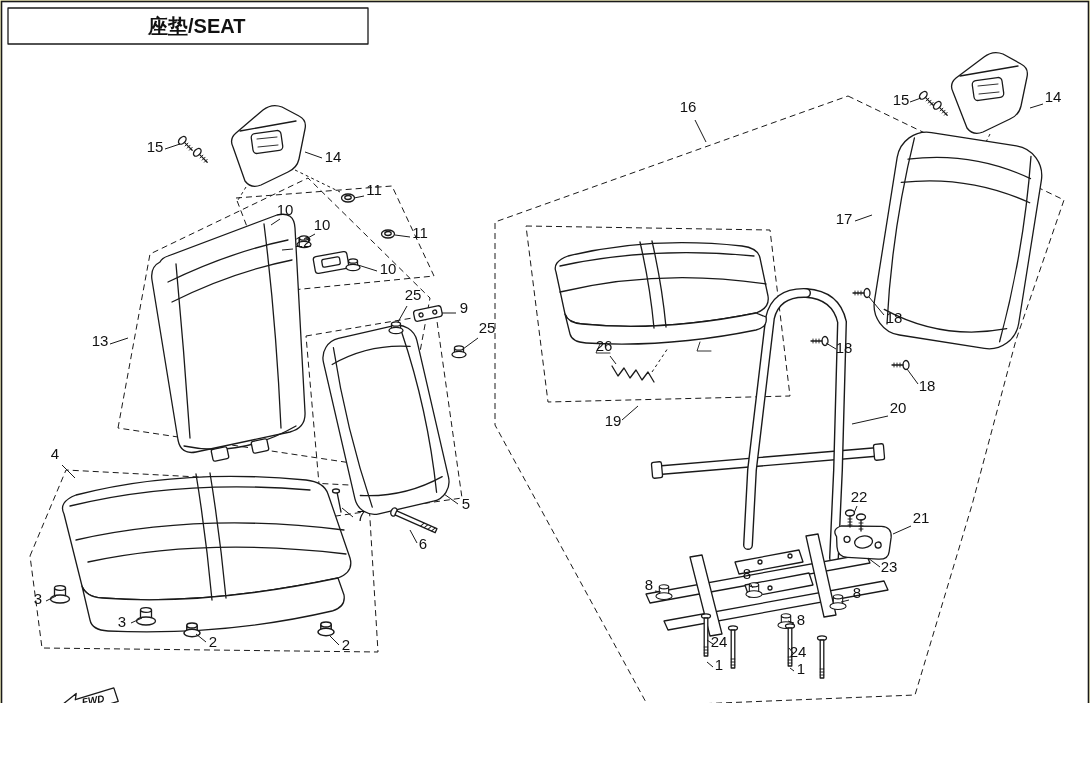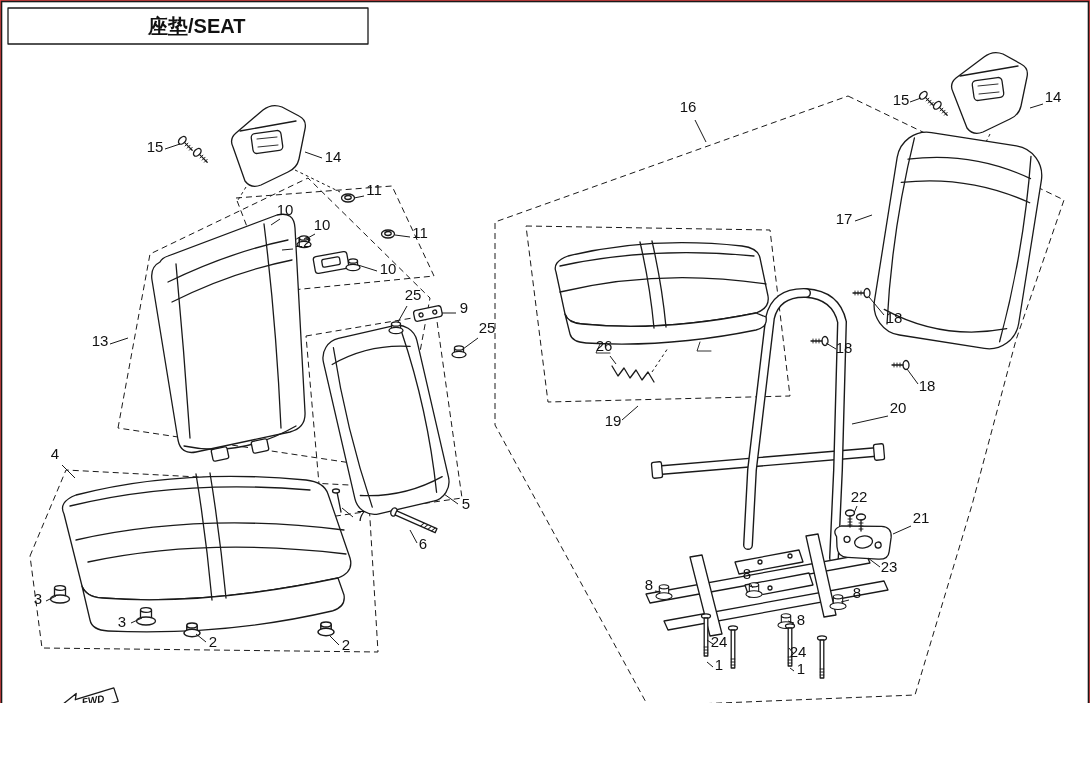--- a/index.html
+++ b/index.html
@@ -1,16 +1,16 @@
 <!DOCTYPE html>
 <html><head>
 <meta charset="utf-8">
 <style>
   html,body{margin:0;padding:0;background:#fff;}
-  .page{position:relative;width:1090px;height:703px;background:#ef4444;
+  .page{position:relative;width:1090px;height:703px;background:#fef9c3;
         font-family:"Liberation Sans",sans-serif;overflow:hidden;}
   svg{position:absolute;left:0;top:0;}
   .fw{fill:#ffffff;stroke:#1a1a1a;stroke-width:1.3;stroke-linejoin:round;}
   .ln{fill:none;stroke:#1a1a1a;stroke-width:1.3;stroke-linecap:round;stroke-linejoin:round;}
   .thin{stroke-width:0.9;}
   .dash{fill:none;stroke:#1a1a1a;stroke-width:1;stroke-dasharray:6 4;}
   .dash2{fill:none;stroke:#1a1a1a;stroke-width:1;stroke-dasharray:3 3;}
   .tubeO{fill:none;stroke:#1a1a1a;stroke-width:10;stroke-linecap:round;}
   .tubeI{fill:none;stroke:#ffffff;stroke-width:7.2;stroke-linecap:round;}
   .leader{stroke:#1a1a1a;stroke-width:1;}

